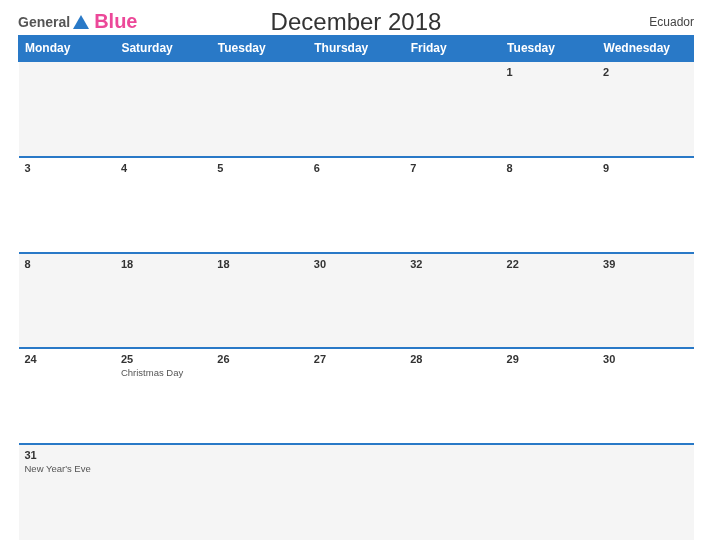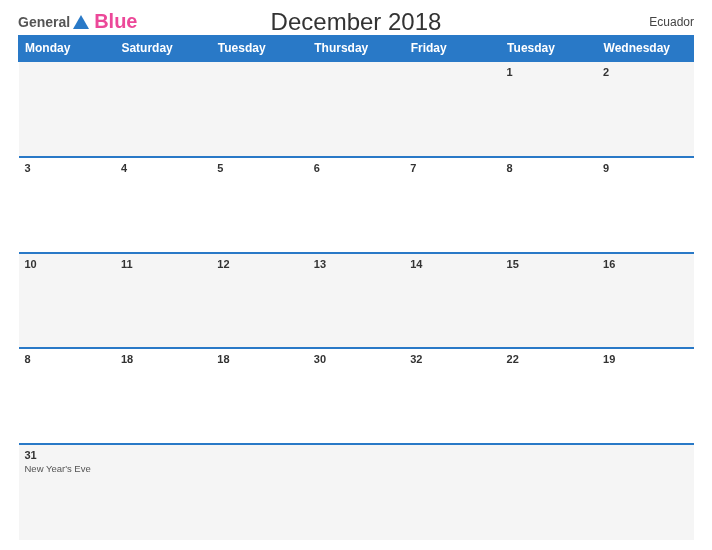--- a/index.html
+++ b/index.html
@@ -175,62 +175,63 @@
         </td>
         <td>
           <span class="day-number">8</span>
         </td>
         <td>
           <span class="day-number">9</span>
         </td>
       </tr>
       <tr>
         <td>
-          <span class="day-number">10</span>
-        </td>
-        <td>
-          <span class="day-number">11</span>
-        </td>
-        <td>
-          <span class="day-number">12</span>
-        </td>
-        <td>
-          <span class="day-number">13</span>
-        </td>
-        <td>
-          <span class="day-number">14</span>
-        </td>
-        <td>
-          <span class="day-number">15</span>
-        </td>
-        <td>
-          <span class="day-number">16</span>
+          <span class="day-number">8</span>
+        </td>
+        <td>
+          <span class="day-number">18</span>
+        </td>
+        <td>
+          <span class="day-number">18</span>
+        </td>
+        <td>
+          <span class="day-number">30</span>
+        </td>
+        <td>
+          <span class="day-number">32</span>
+        </td>
+        <td>
+          <span class="day-number">22</span>
+        </td>
+        <td>
+          <span class="day-number">39</span>
         </td>
       </tr>
       <tr>
         <td>
-          <span class="day-number">8</span>
-        </td>
-        <td>
-          <span class="day-number">18</span>
-        </td>
-        <td>
-          <span class="day-number">18</span>
+          <span class="day-number">24</span>
+        </td>
+        <td>
+          <span class="day-number">25</span>
+          <span class="holiday">Christmas Day</span>
+        </td>
+        <td>
+          <span class="day-number">26</span>
+        </td>
+        <td>
+          <span class="day-number">27</span>
+        </td>
+        <td>
+          <span class="day-number">28</span>
+        </td>
+        <td>
+          <span class="day-number">29</span>
         </td>
         <td>
           <span class="day-number">30</span>
-        </td>
-        <td>
-          <span class="day-number">32</span>
-        </td>
-        <td>
-          <span class="day-number">22</span>
-        </td>
-        <td>
-          <span class="day-number">19</span>
         </td>
       </tr>
       <tr class="last-row">
         <td>
           <span class="day-number">31</span>
           <span class="holiday">New Year's Eve</span>
         </td>
         <td></td>
         <td></td>
         <td></td>

